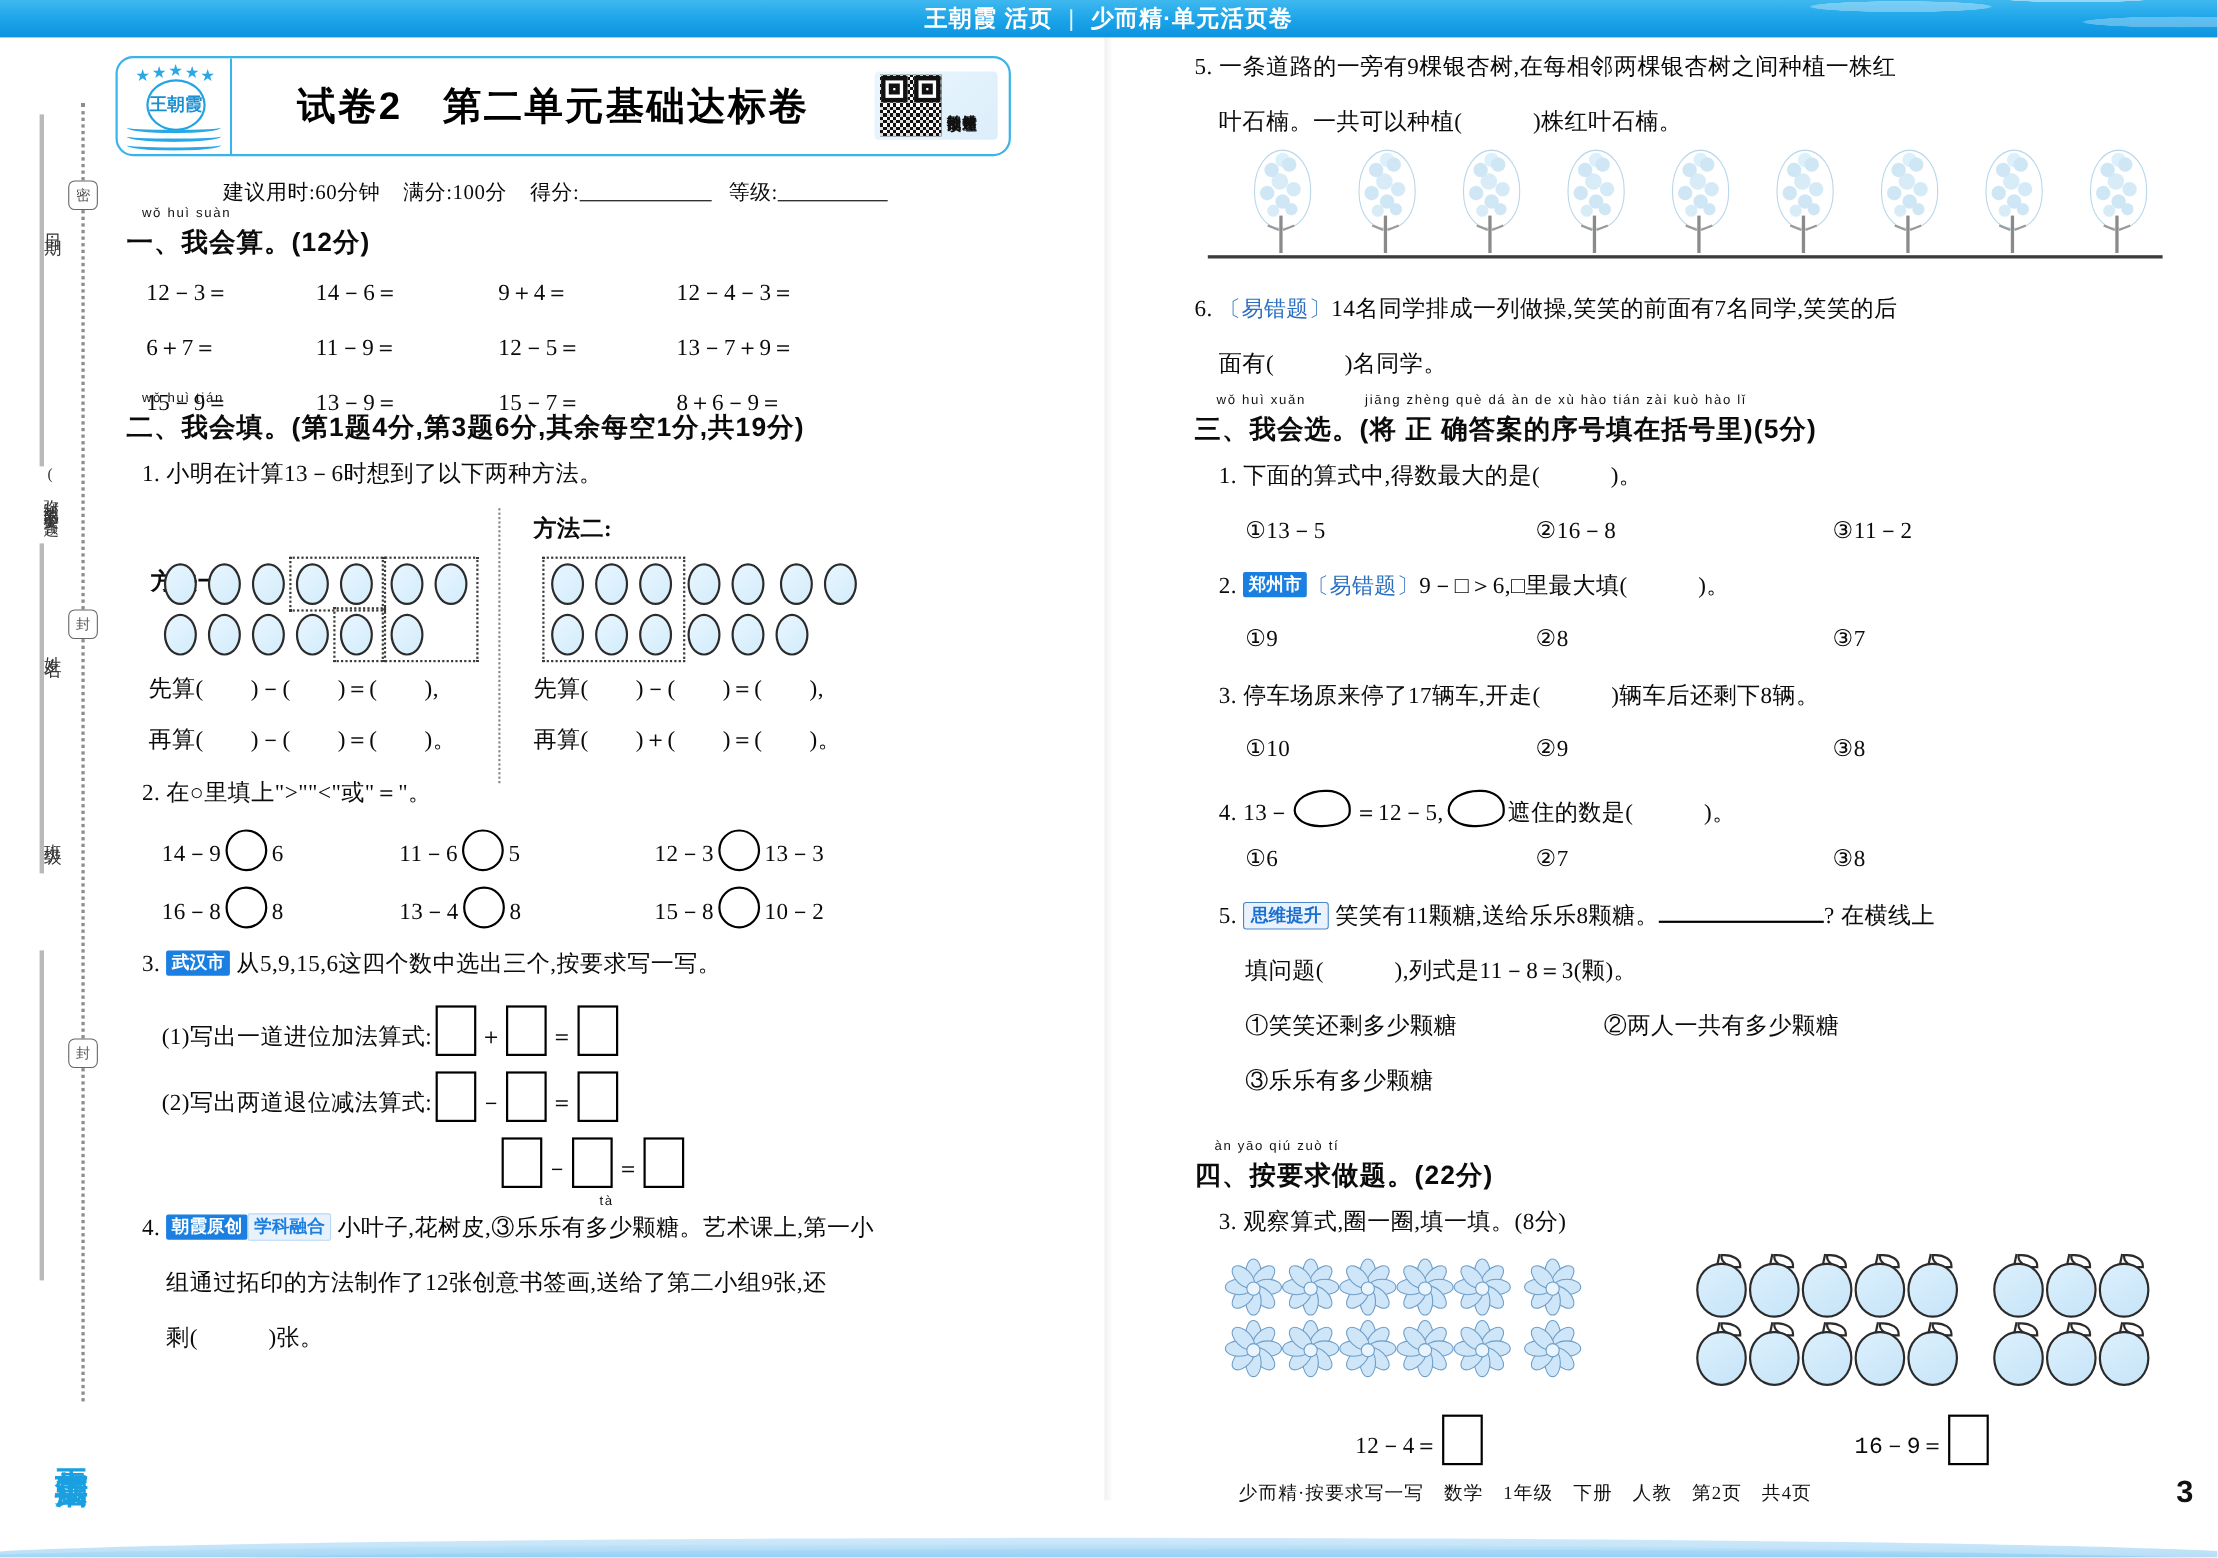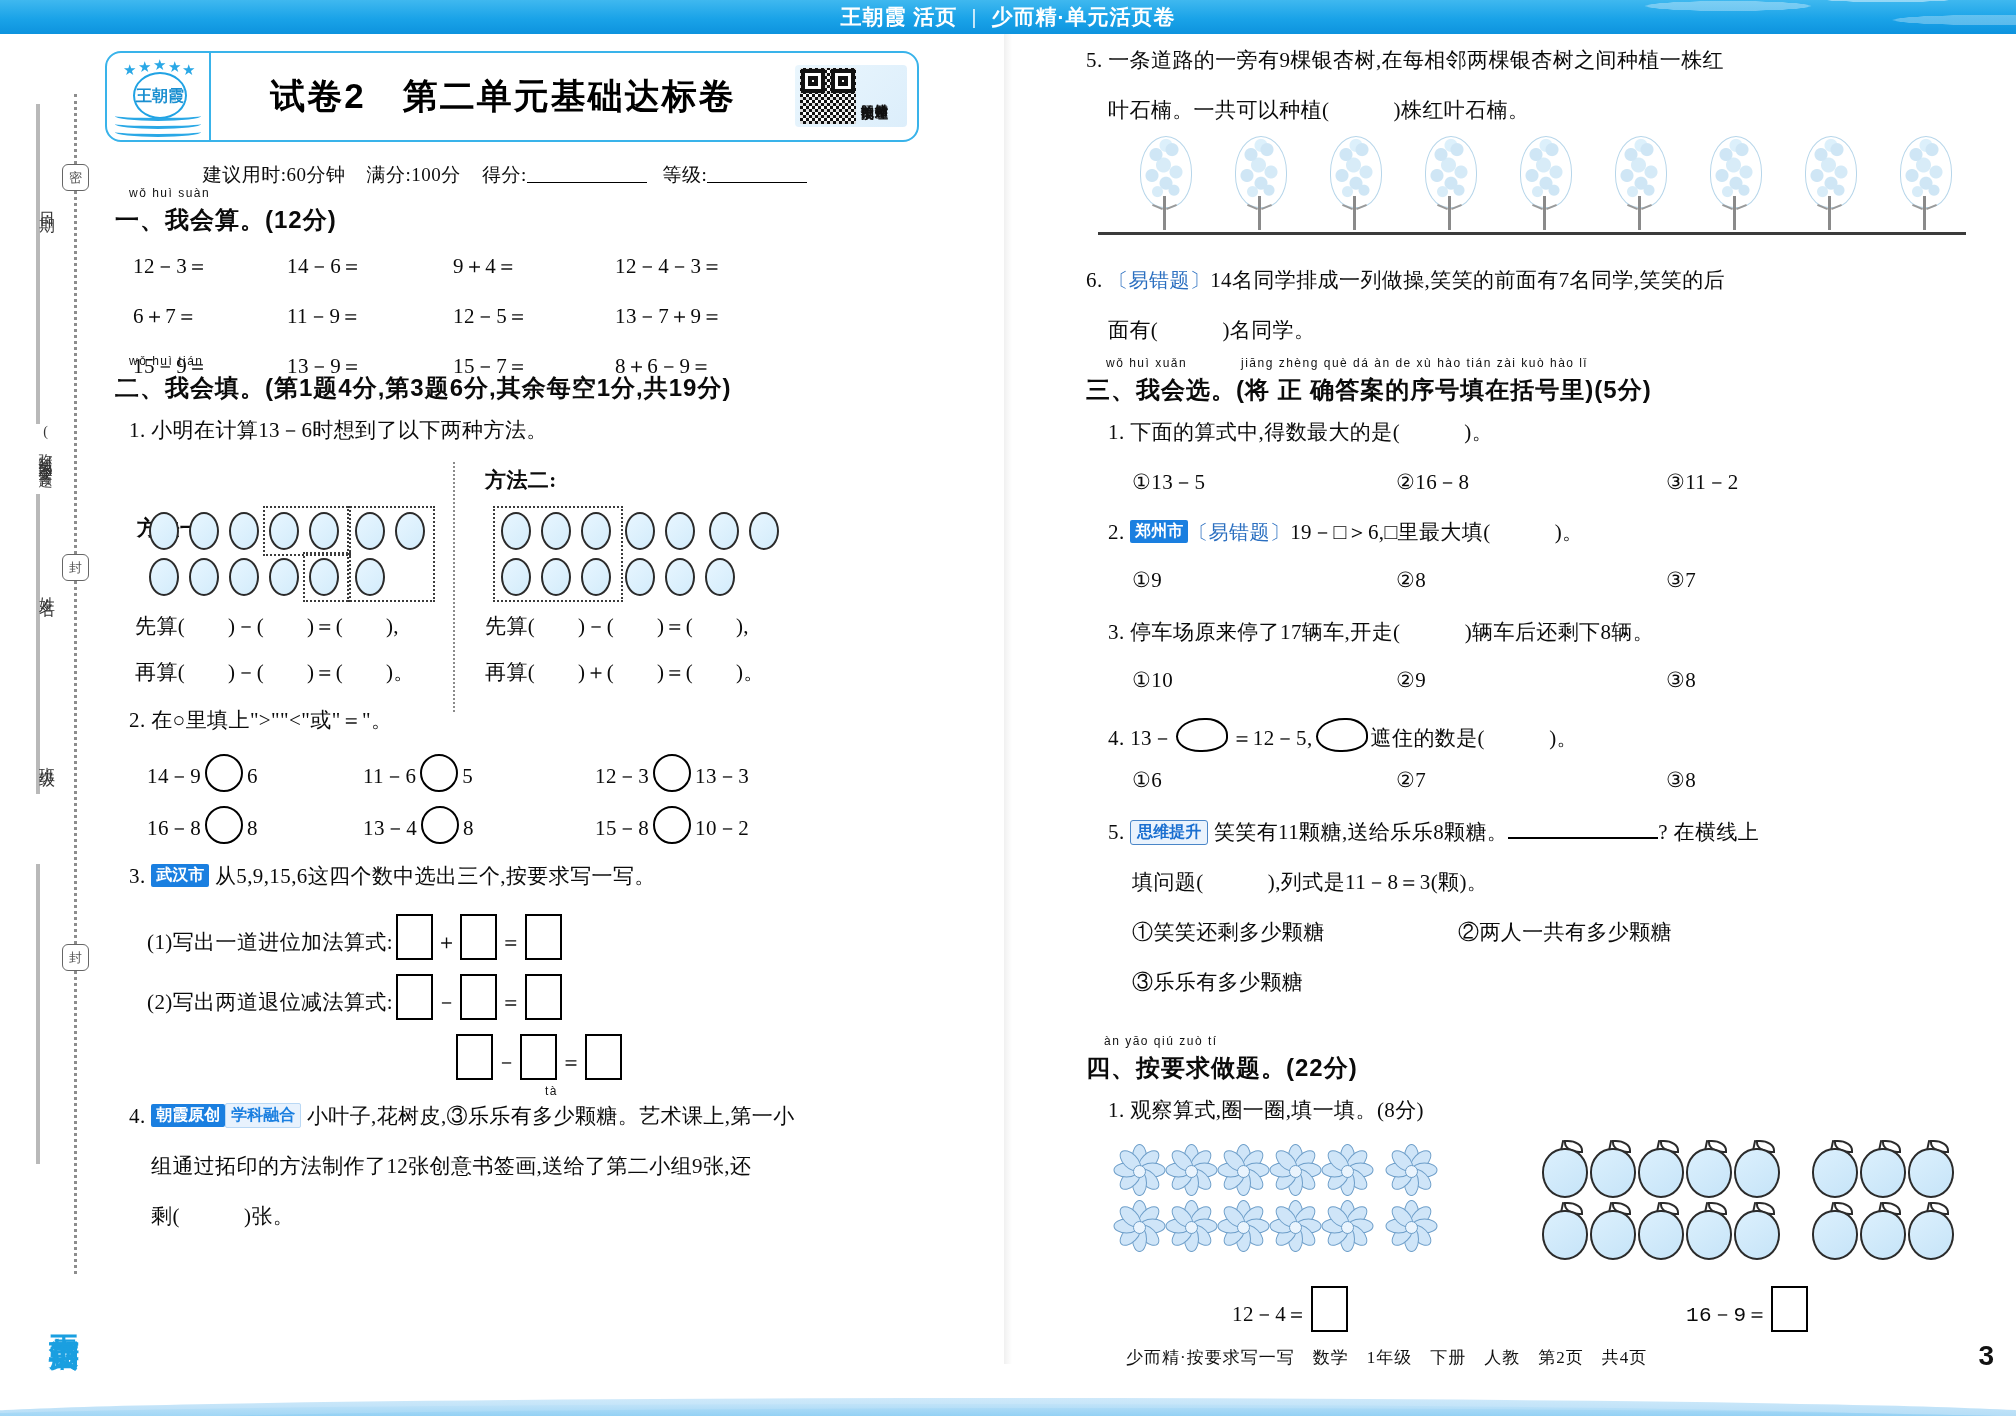--- a/index.html
+++ b/index.html
@@ -498,21 +498,21 @@
     <div class="q" style="left:22px;top:62px;">
       <span>1.</span>
       <span>下面的算式中,得数最大的是(　　　)。</span>
     </div>
     <div class="q" style="left:46px;top:112px;">①13－5</div>
     <div class="q" style="left:310px;top:112px;">②16－8</div>
     <div class="q" style="left:580px;top:112px;">③11－2</div>
 
     <div class="q" style="left:22px;top:162px;">
       <span>2.</span>
-      <span class="badge-solid">郑州市</span><span class="badge-brk">〔易错题〕</span><span>19－□＞6,□里最大填(　　　)。</span>
+      <span class="badge-solid">郑州市</span><span class="badge-brk">〔易错题〕</span><span>9－□＞6,□里最大填(　　　)。</span>
     </div>
     <div class="q" style="left:46px;top:212px;">①9</div>
     <div class="q" style="left:310px;top:212px;">②8</div>
     <div class="q" style="left:580px;top:212px;">③7</div>
 
     <div class="q" style="left:22px;top:262px;">
       <span>3.</span>
       <span>停车场原来停了17辆车,开走(　　　)辆车后还剩下8辆。</span>
     </div>
     <div class="q" style="left:46px;top:312px;">①10</div>
@@ -537,21 +537,21 @@
     <div class="q" style="left:372px;top:562px;">②两人一共有多少颗糖</div>
     <div class="q" style="left:46px;top:612px;">③乐乐有多少颗糖</div>
   </div>
 
   <div style="position:absolute;left:78px;top:1000px;">
     <div class="pinyin" style="left:18px;top:0;">àn yāo qiú zuò tí</div>
     <div class="sec-h" style="position:absolute;left:0;top:18px;">
       <span>四、按要求做题。</span><span>(22分)</span>
     </div>
     <div class="q" style="left:22px;top:62px;">
-      <span>1. 观察算式,圈一圈,填一填。</span><span>(8分)</span>
+      <span>3. 观察算式,圈一圈,填一填。</span><span>(8分)</span>
     </div>
 
     <div style="position:absolute;left:24px;top:108px;width:380px;height:120px;">
       <div class="flower" style="left:0px;top:0;">
           <i style="transform:rotate(0deg)"></i>
           <i style="transform:rotate(45deg)"></i>
           <i style="transform:rotate(90deg)"></i>
           <i style="transform:rotate(135deg)"></i>
           <i style="transform:rotate(180deg)"></i>
           <i style="transform:rotate(225deg)"></i>

